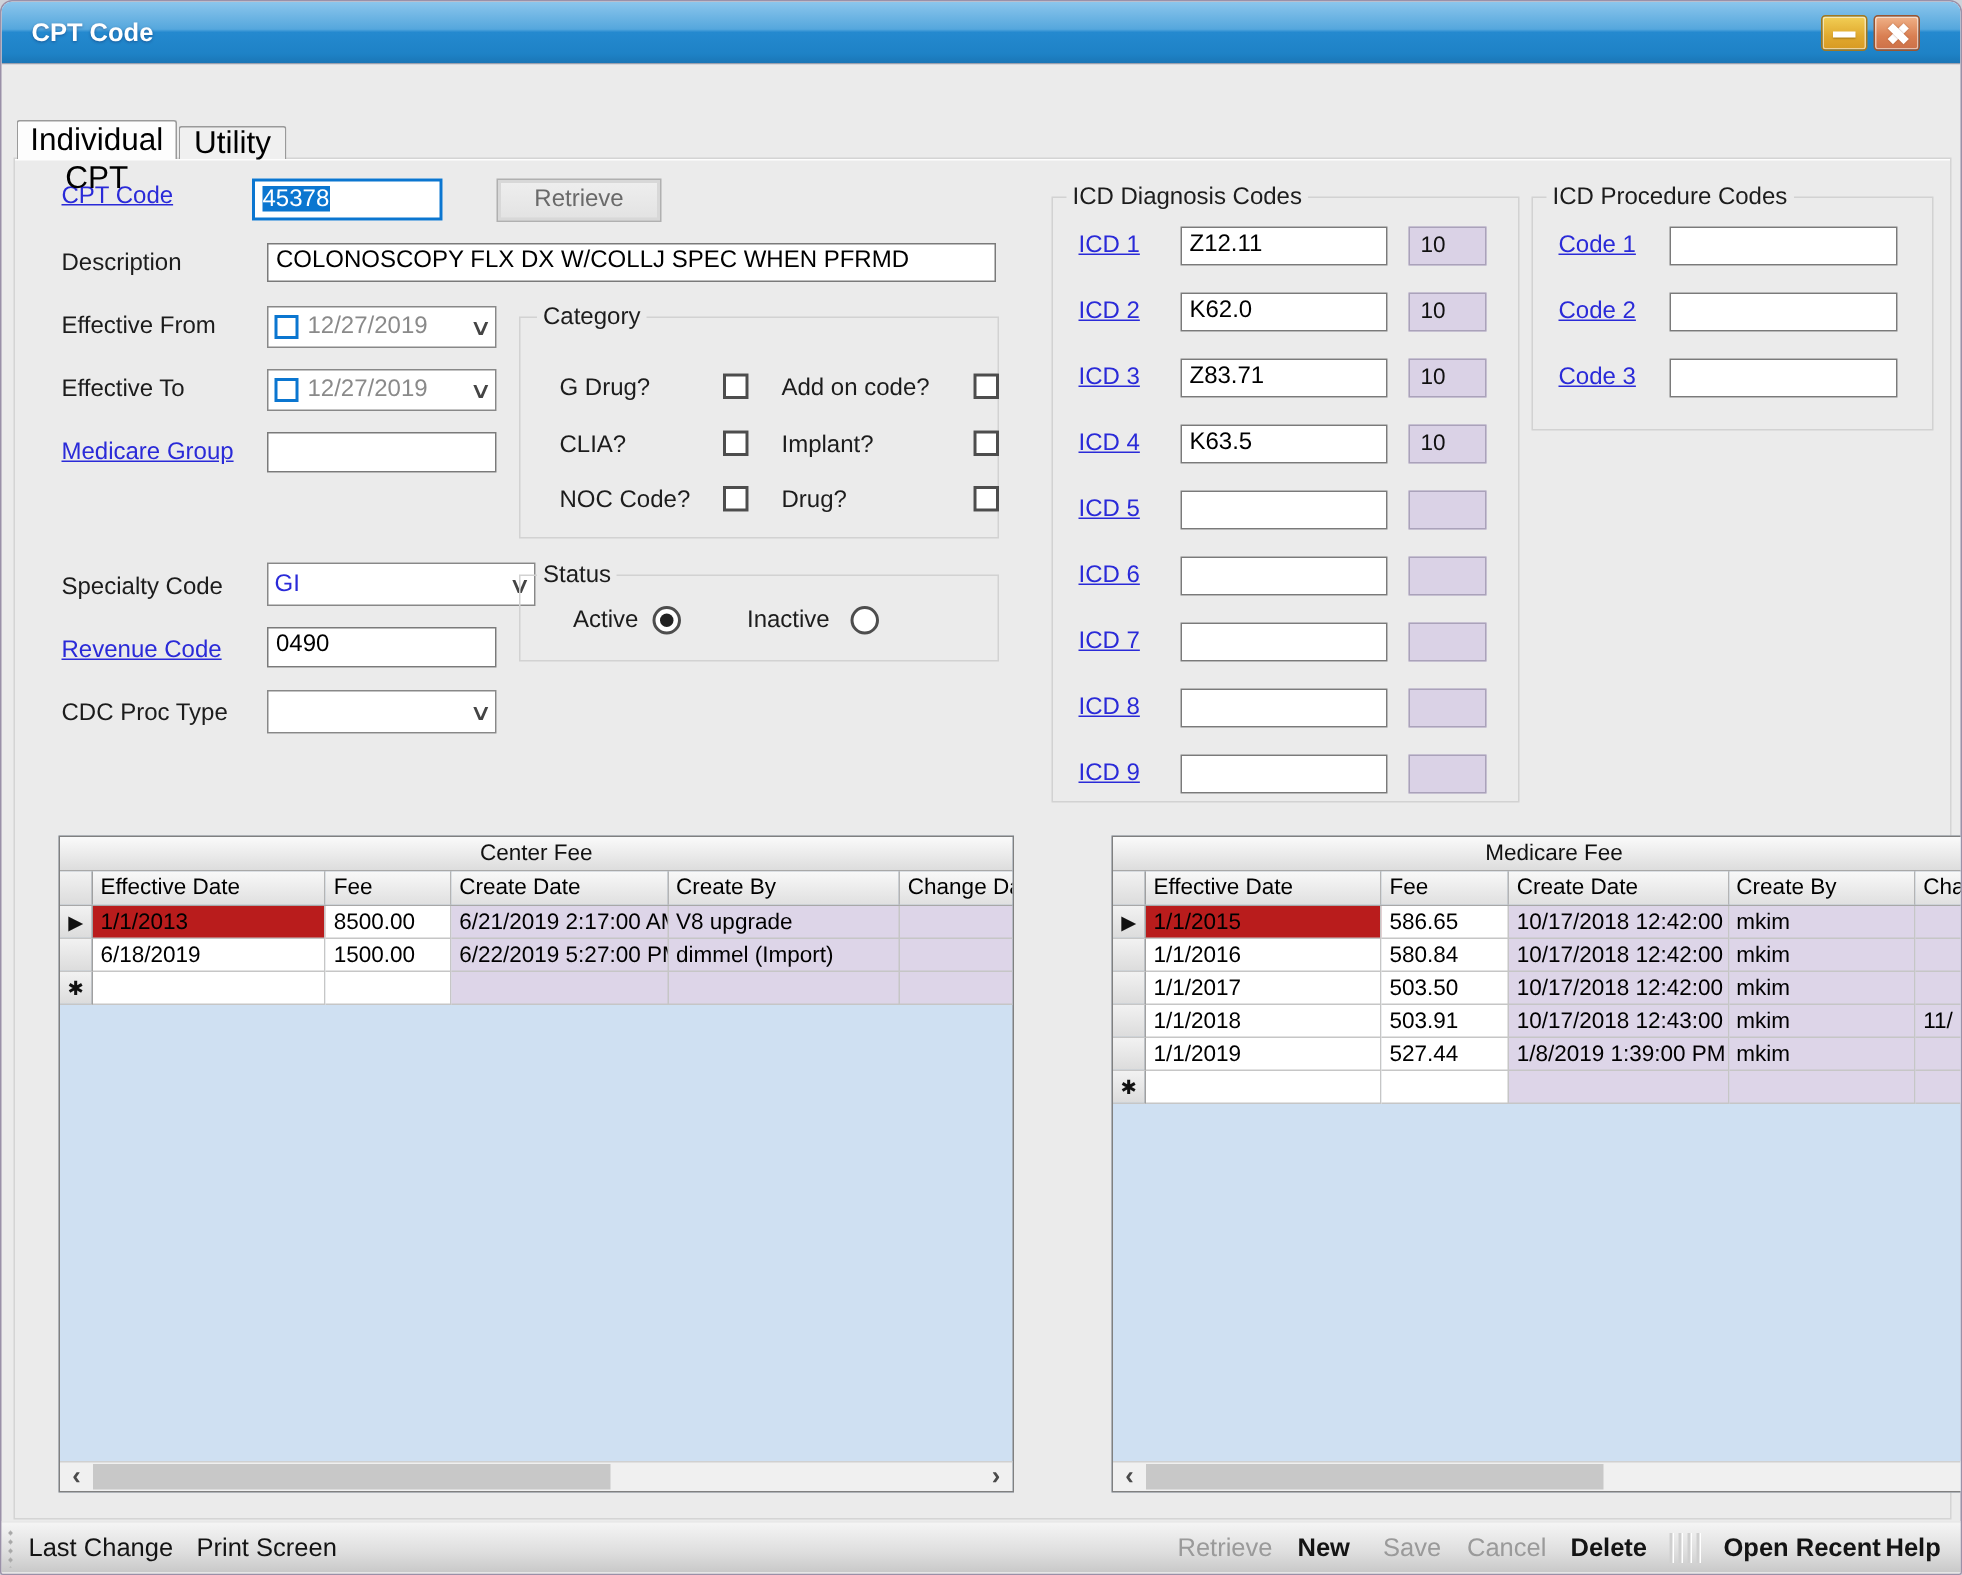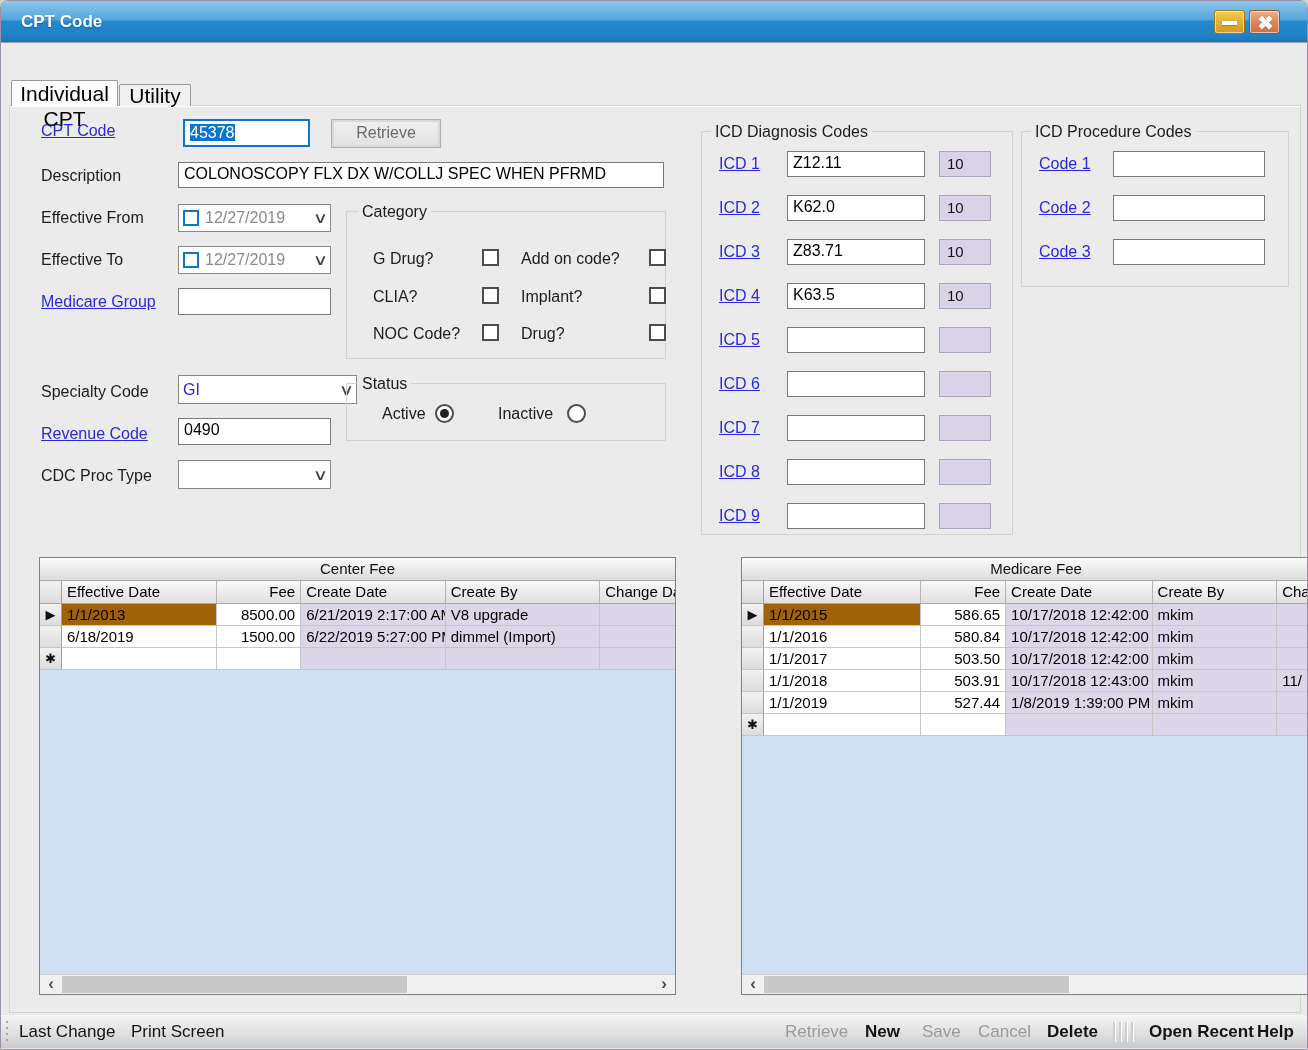--- a/index.html
+++ b/index.html
@@ -48,22 +48,22 @@
   .btn { position:absolute; background:linear-gradient(#efefef,#e2e2e2); border:1px solid #b0b0b0; box-shadow:0 0 0 2px #d8d8d8 inset; font-size:16px; color:#6a6a6a; text-align:center; }
   
   .grid { position:absolute; border:1px solid #808080; background:#cfe0f2; overflow:hidden; }
   .gcaption { height:23px; background:linear-gradient(#fafafa,#dddddd); border-bottom:1px solid #a8a8a8; text-align:center; font-size:15px; line-height:22px; color:#111; }
   .ghead { display:flex; height:23px; border-bottom:1px solid #a8a8a8; }
   .ghead .c { background:linear-gradient(#f8f8f8,#e0e0e0); border-right:1px solid #b4b4b4; font-size:15px; line-height:22px; padding:0 5px; white-space:nowrap; overflow:hidden; }
   .grow { display:flex; height:22px; }
   .grow .c { border-right:1px solid #c6c6c6; border-bottom:1px solid #c6c6c6; font-size:15px; line-height:21px; padding:0 5px; background:#fff; white-space:nowrap; overflow:hidden; }
   .c.selcol { background:linear-gradient(#f2f2f2,#dcdcdc); border-right:1px solid #a0a0a0; padding:0; text-align:center; font-size:13px; color:#111; }
   .c.lav { background:#ddd5e8; }
-  .c.sal { background:#a16207; }
-  .c.num { text-align:right; }
+  .c.sal { background:#b91c1c; }
+  .c.num { text-align:left; }
   .hscroll { position:absolute; left:0; bottom:0; width:100%; height:20px; background:#f0f0f0; border-top:1px solid #d0d0d0; }
   .hscroll .arrow { position:absolute; top:0; width:18px; height:19px; color:#4a4a4a; font-size:17px; font-weight:bold; text-align:center; line-height:18px; }
   .hscroll .thumb { position:absolute; top:1px; height:17px; background:#c8c8c8; }
   
   .statusbar { position:absolute; left:0; top:1013px; width:1308px; height:34px; background:linear-gradient(#f5f5f5,#dedede 60%,#c9c9c9); border-top:1px solid #e8e8e8; }
   .sb-item { position:absolute; top:0; line-height:33px; font-size:17px; color:#141414; cursor:pointer; white-space:nowrap; }
   .sb-item.disabled { color:#9a9a9a; cursor:default; }
   .sb-grip { position:absolute; left:3px; top:4px; width:6px; height:26px;
     background-image:radial-gradient(circle, #a8a8a8 1.3px, transparent 1.5px); background-size:6px 6px; }
   .sb-bars { position:absolute; top:7px; width:26px; height:20px; display:flex; gap:4px; }
@@ -79,21 +79,21 @@
     <div class="title-text">CPT Code</div>
     <div class="tb-btn btn-min"></div>
     <div class="tb-btn btn-close"></div>
   </div>
 
   <div class="tab tab-active">Individual CPT</div>
   <div class="tab tab-idle">Utility</div>
   <div class="tabpage"></div>
 
   <div class="link" style="left:40px; top:121px;">CPT Code</div>
-  <div class="field" style="left:182px; top:118px; width:127px; height:28px; border:2px solid #0b76d0; padding-top:3px;"><span class="sel">45378</span></div>
+  <div class="field" style="left:167px; top:118px; width:127px; height:28px; border:2px solid #0b76d0; padding-top:3px;"><span class="sel">45378</span></div>
   <div class="btn" style="left:330px; top:118px; width:110px; height:29px; line-height:26px;">Retrieve</div>
 
   <div class="lbl" style="left:40px; top:166px;">Description</div>
   <div class="field" style="left:177px; top:161px; width:486px; height:26px;">COLONOSCOPY FLX DX W/COLLJ SPEC WHEN PFRMD</div>
 
   <div class="lbl" style="left:40px; top:208px;">Effective From</div>
   <div class="combo" style="left:177px; top:203px; width:153px; height:28px;">
     <span class="datebox"></span>
     <span class="greytxt">12/27/2019</span>
     <span class="chev">∨</span>

